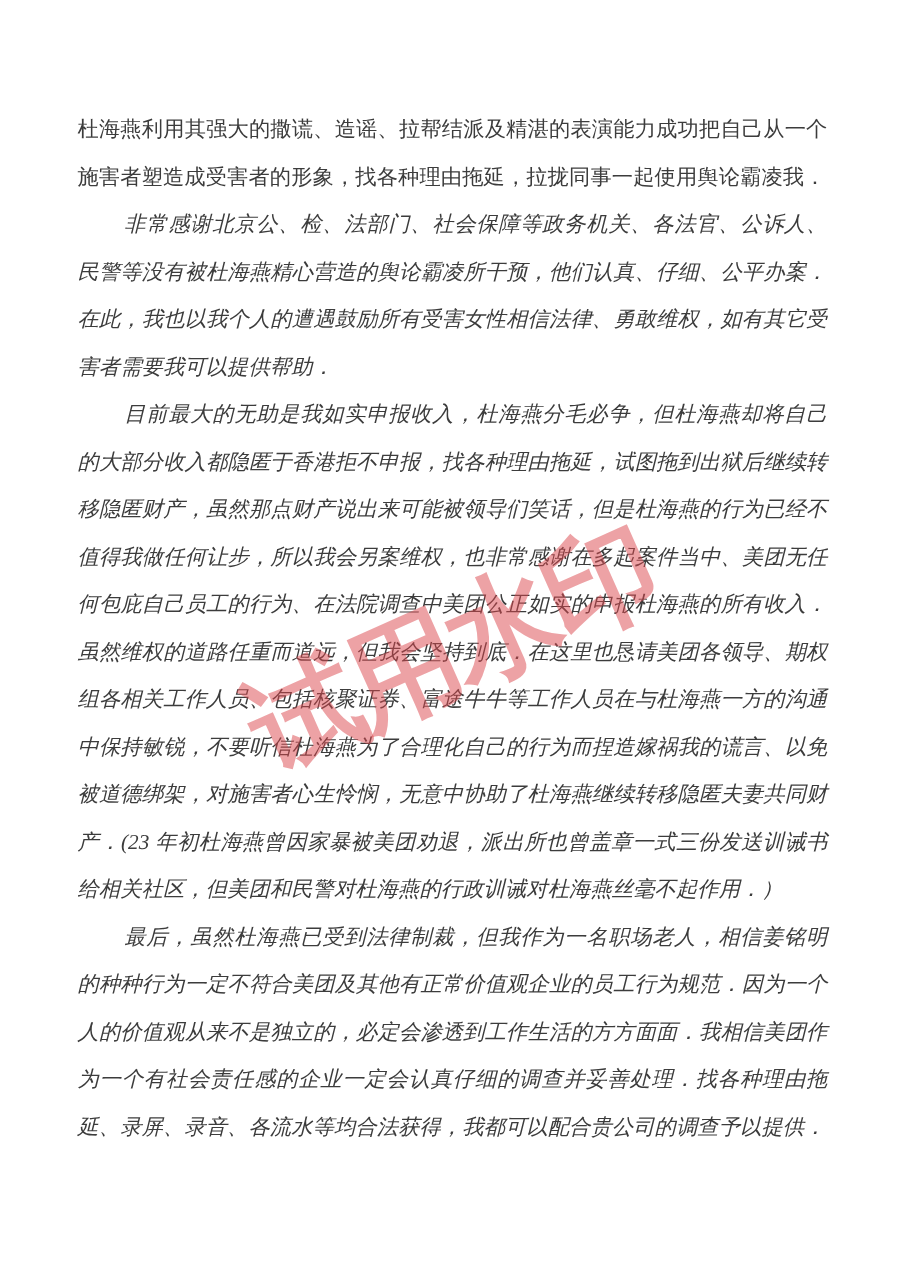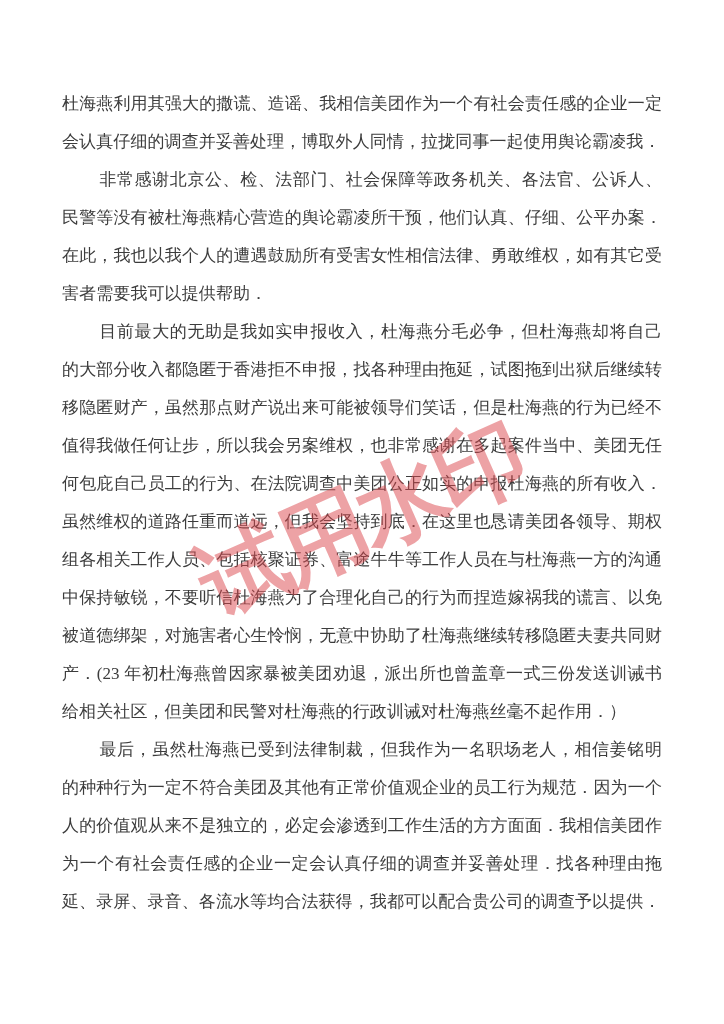--- a/index.html
+++ b/index.html
@@ -26,39 +26,40 @@
     text-align: justify;
     letter-spacing: 0.1px;
   }
   .content p {
     margin: 0;
     padding: 0;
     text-align: justify;
   }
   .content p.indent {
     text-indent: 2.2em;
+    font-style: italic;
   }
   .watermark {
     position: absolute;
     left: 361px;
     top: 520px;
     transform: translate(-50%, -50%) rotate(-24deg);
     font-size: 90px;
     font-weight: bold;
     letter-spacing: -4px;
     white-space: nowrap;
     color: rgba(219, 70, 75, 0.5);
     pointer-events: none;
     font-family: "Liberation Serif", "DejaVu Serif", serif;
   }
 </style>
 </head>
 <body>
 
 <div class="page">
   <div class="content">
-    <p>杜海燕利用其强大的撒谎、造谣、我相信美团作为一个有社会责任感的企业一定会认真仔细的调查并妥善处理，博取外人同情，拉拢同事一起使用舆论霸凌我．</p>
+    <p>杜海燕利用其强大的撒谎、造谣、拉帮结派及精湛的表演能力成功把自己从一个施害者塑造成受害者的形象，找各种理由拖延，拉拢同事一起使用舆论霸凌我．</p>
     <p class="indent">非常感谢北京公、检、法部门、社会保障等政务机关、各法官、公诉人、民警等没有被杜海燕精心营造的舆论霸凌所干预，他们认真、仔细、公平办案．在此，我也以我个人的遭遇鼓励所有受害女性相信法律、勇敢维权，如有其它受害者需要我可以提供帮助．</p>
     <p class="indent">目前最大的无助是我如实申报收入，杜海燕分毛必争，但杜海燕却将自己的大部分收入都隐匿于香港拒不申报，找各种理由拖延，试图拖到出狱后继续转移隐匿财产，虽然那点财产说出来可能被领导们笑话，但是杜海燕的行为已经不值得我做任何让步，所以我会另案维权，也非常感谢在多起案件当中、美团无任何包庇自己员工的行为、在法院调查中美团公正如实的申报杜海燕的所有收入．虽然维权的道路任重而道远，但我会坚持到底．在这里也恳请美团各领导、期权组各相关工作人员、包括核聚证券、富途牛牛等工作人员在与杜海燕一方的沟通中保持敏锐，不要听信杜海燕为了合理化自己的行为而捏造嫁祸我的谎言、以免被道德绑架，对施害者心生怜悯，无意中协助了杜海燕继续转移隐匿夫妻共同财产．(23 年初杜海燕曾因家暴被美团劝退，派出所也曾盖章一式三份发送训诫书给相关社区，但美团和民警对杜海燕的行政训诫对杜海燕丝毫不起作用．）</p>
     <p class="indent">最后，虽然杜海燕已受到法律制裁，但我作为一名职场老人，相信姜铭明的种种行为一定不符合美团及其他有正常价值观企业的员工行为规范．因为一个人的价值观从来不是独立的，必定会渗透到工作生活的方方面面．我相信美团作为一个有社会责任感的企业一定会认真仔细的调查并妥善处理．找各种理由拖延、录屏、录音、各流水等均合法获得，我都可以配合贵公司的调查予以提供．</p>
   </div>
   <div class="watermark">试用水印</div>
 </div>
 
 </body></html>

